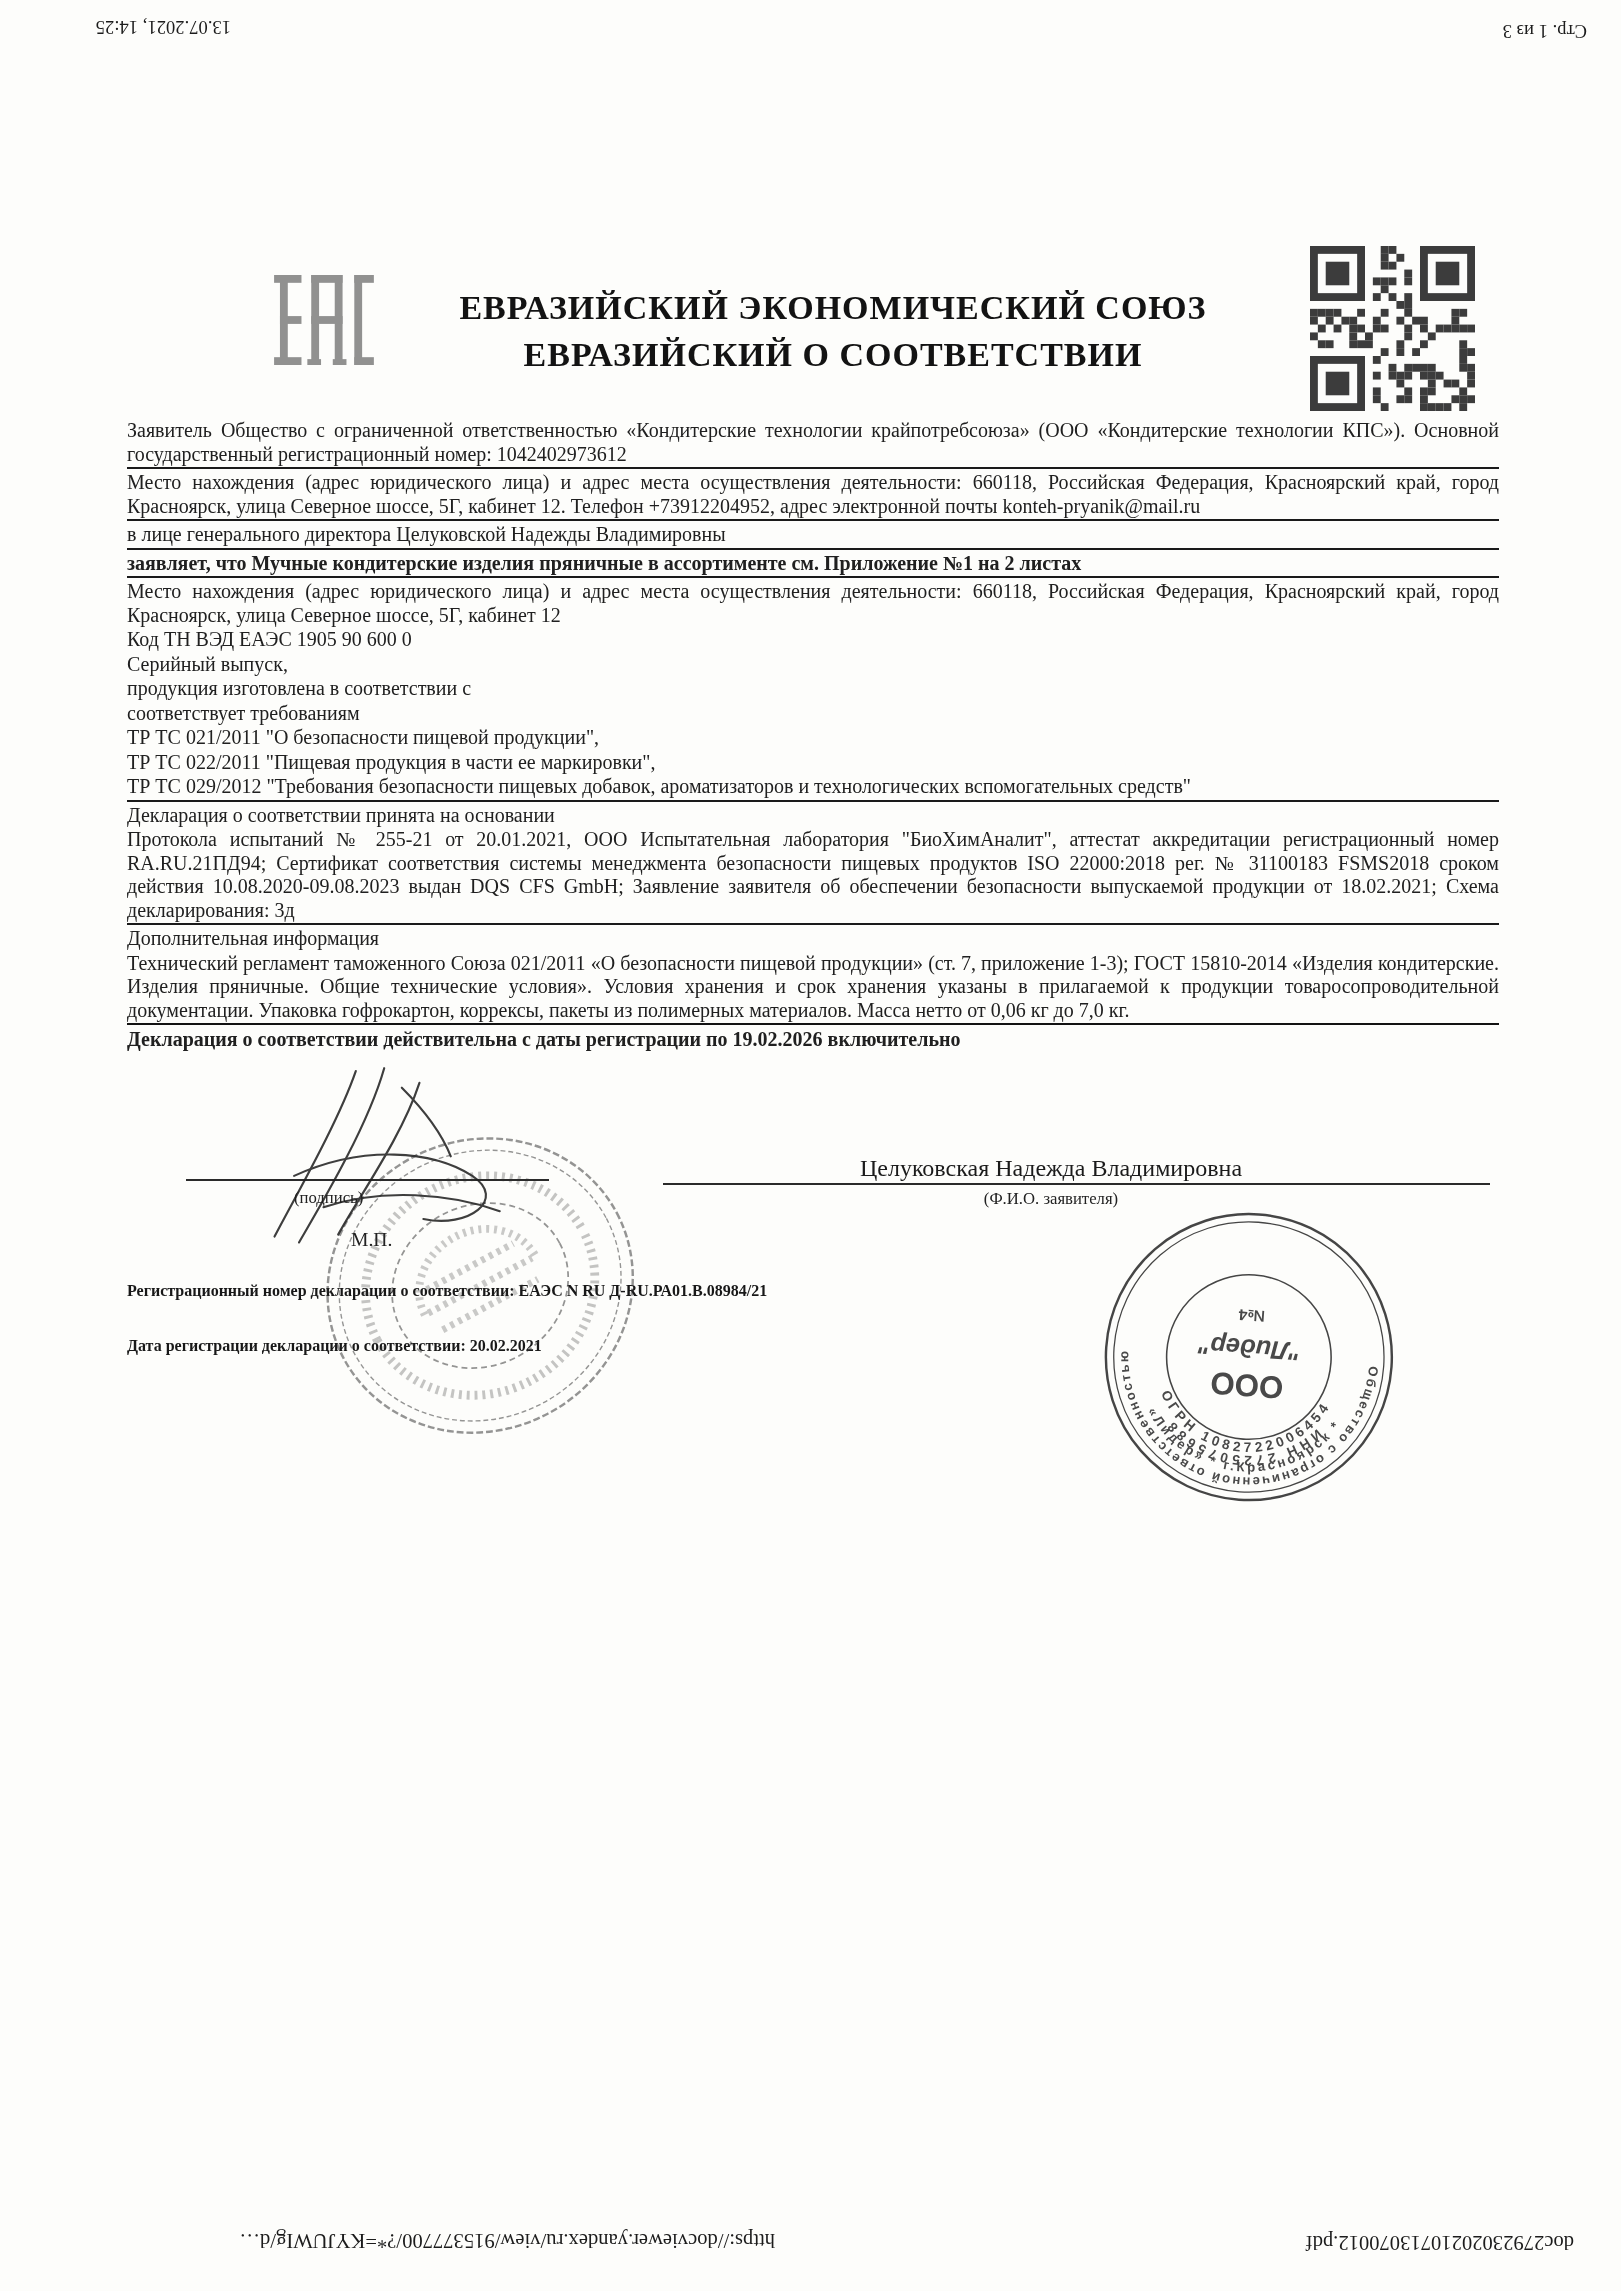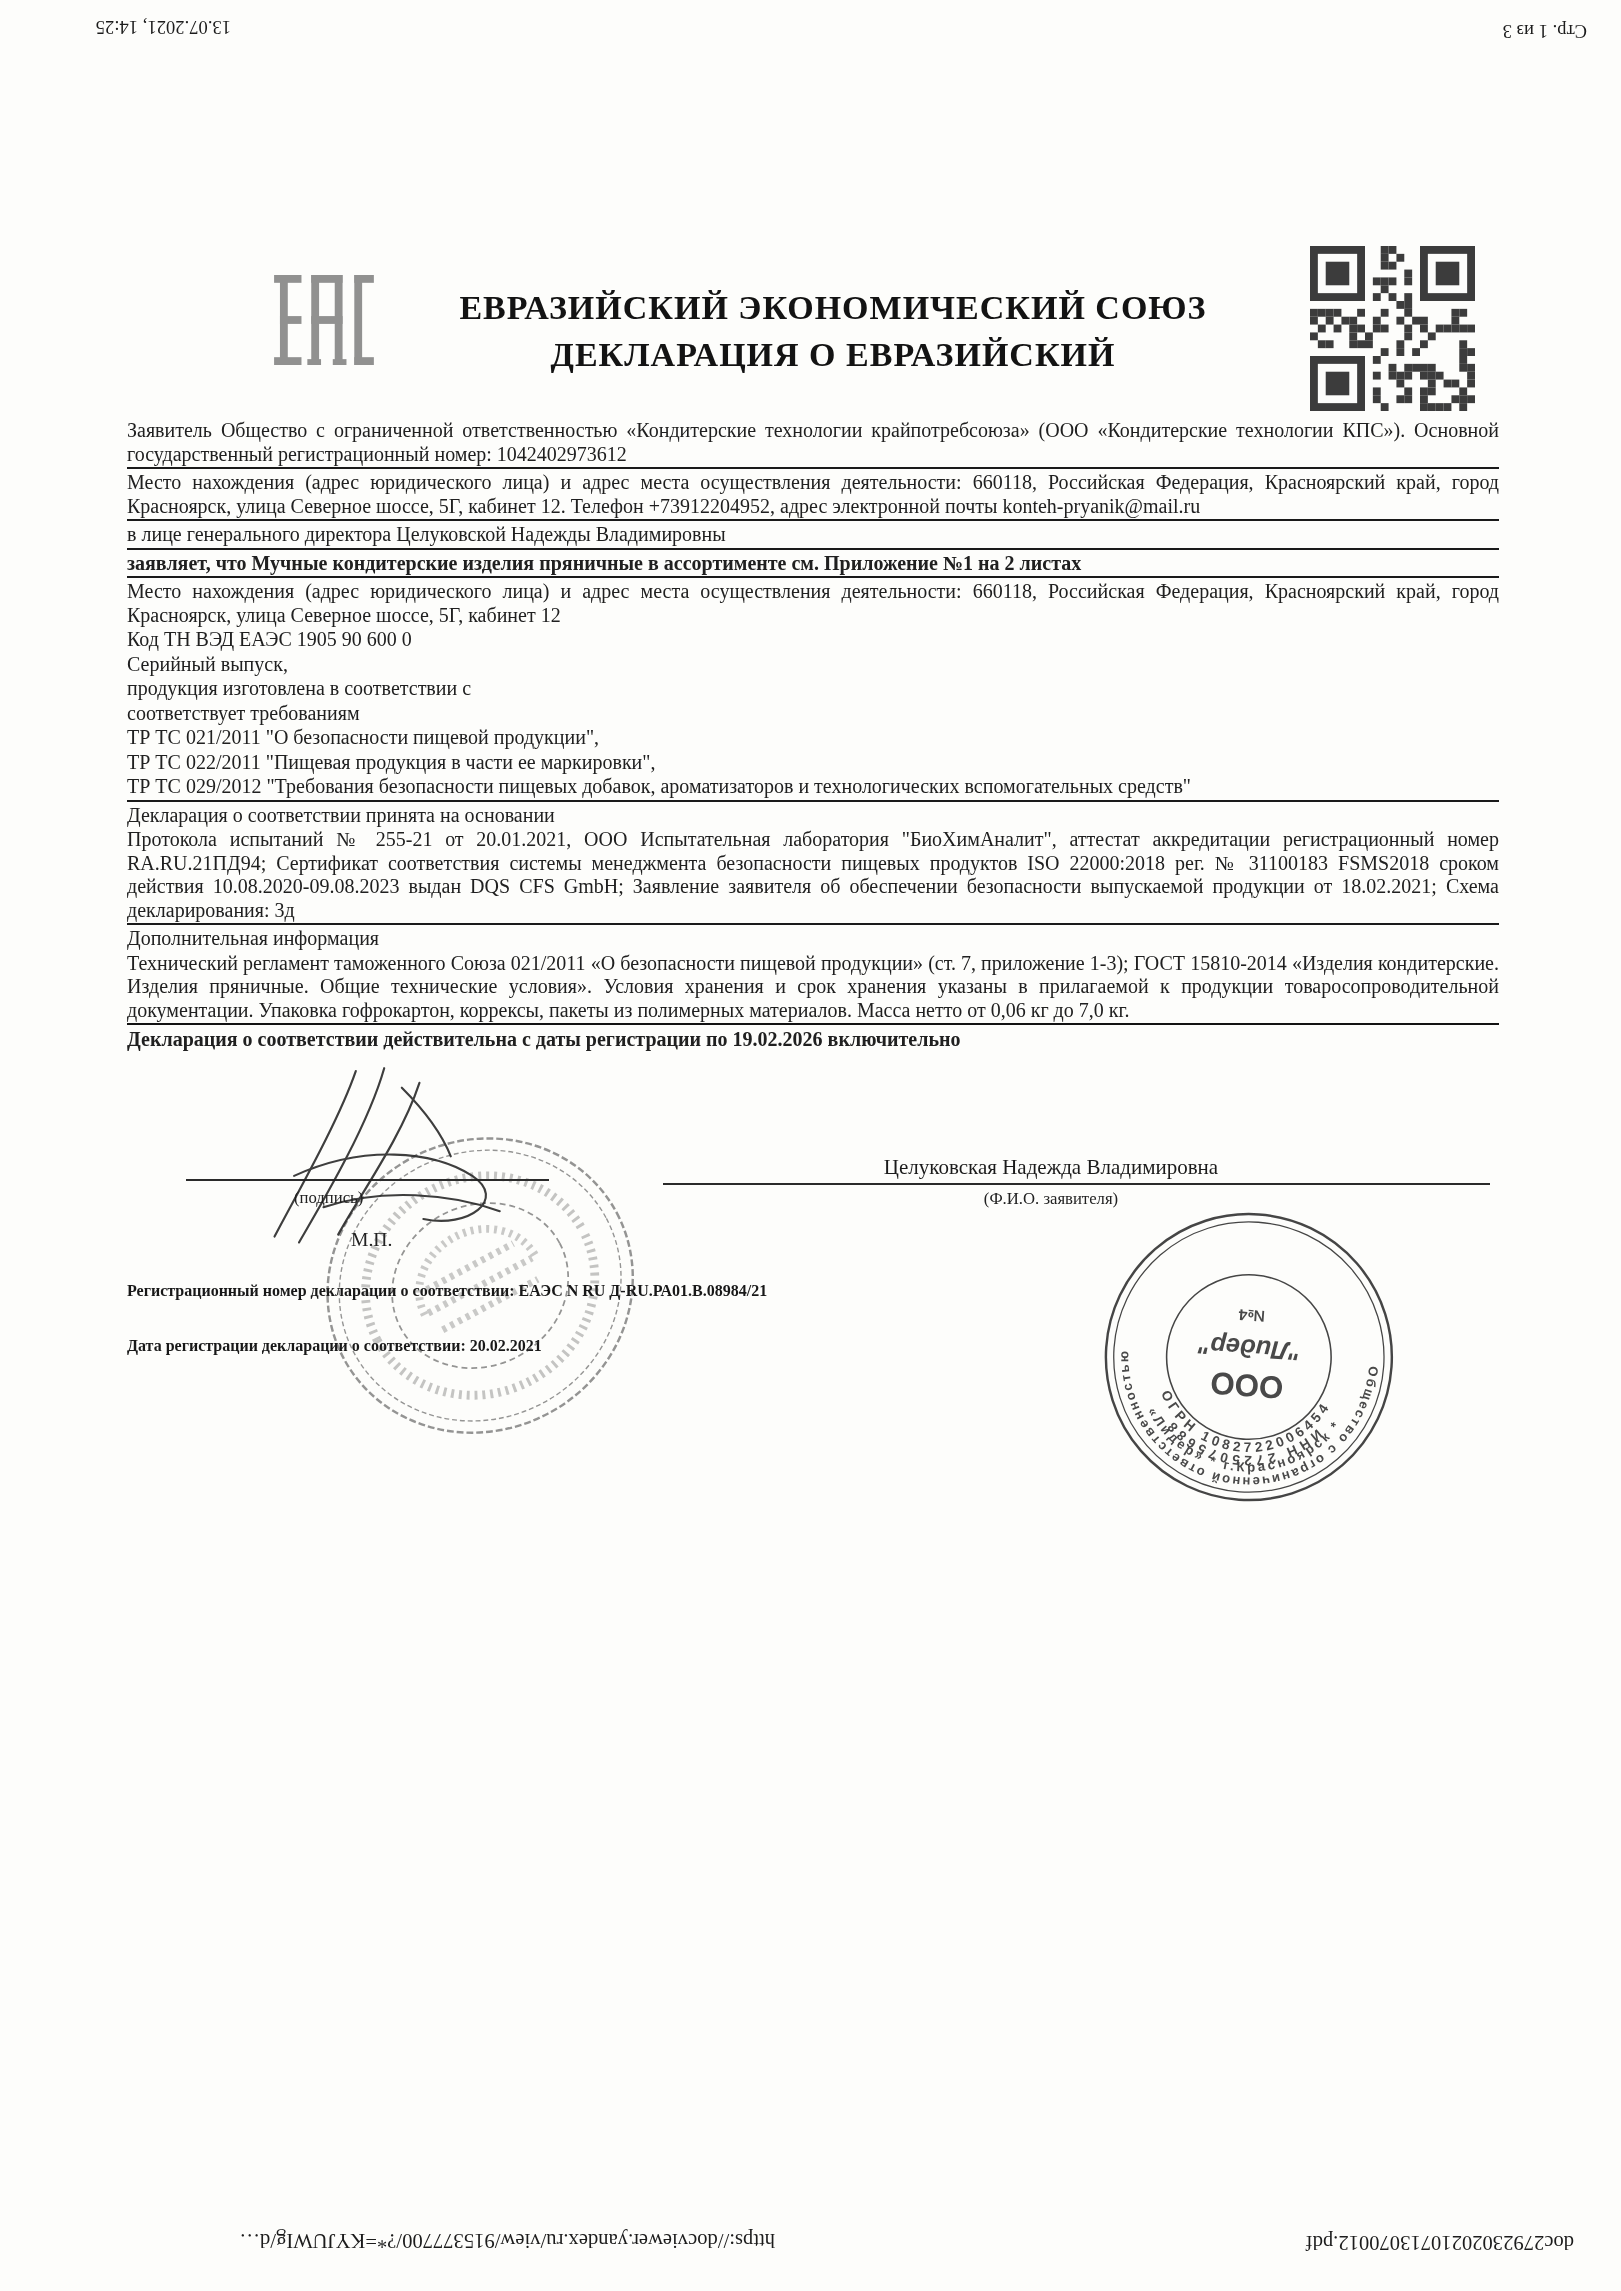--- a/index.html
+++ b/index.html
@@ -31,21 +31,21 @@
   .para.thin{ border-bottom:2px solid #1a1a1a; margin-bottom:2px; }
   .para.thick{ border-bottom:2.9px solid #121212; margin-bottom:2.9px; }
   .para.b{ font-weight:bold; }
 
   .sig-line{ position:absolute; height:0; border-top:2px solid #2a2a2a; }
   .sig-line-left{ left:186px; top:1179px; width:363px; }
   .sig-line-right{ left:663px; top:1183px; width:827px; }
   .caption{ position:absolute; font-size:16.7px; color:#222; }
   .cap-podpis{ left:294px; top:1188px; width:147px; }
   .cap-mp{ left:351px; top:1229px; font-size:19.6px; }
-  .applicant-name{ position:absolute; left:757px; top:1155px; width:588px; text-align:center; font-size:21px; color:#1b1b1b; }
+  .applicant-name{ position:absolute; left:757px; top:1155px; width:588px; text-align:center; font-size:24px; color:#1b1b1b; }
   .cap-fio{ left:757px; top:1189px; width:588px; text-align:center; }
   .reg-line{ position:absolute; left:127px; font-size:16px; font-weight:bold; color:#181818; white-space:nowrap; }
   .reg-number{ top:1282px; }
   .reg-date{ top:1337px; }
 
   .stamps{ position:absolute; left:176px; top:1029px; width:1284px; height:519px; }
   .stamp-ring-text{ font-family:"Liberation Sans", sans-serif; font-weight:bold; fill:#2a2a2a; }
 </style>
 </head>
 <body>
@@ -75,21 +75,21 @@
 
         <rect x="84" y="0" width="8" height="92"></rect>
         <rect x="84" y="0" width="20" height="8"></rect>
         <rect x="84" y="84" width="20" height="8"></rect>
       </g>
     </svg>
   </div>
 
   <div class="title-block">
     <div>ЕВРАЗИЙСКИЙ ЭКОНОМИЧЕСКИЙ СОЮЗ</div>
-    <div>ДЕКЛАРАЦИЯ О ЕВРАЗИЙСКИЙ</div>
+    <div>ЕВРАЗИЙСКИЙ О СООТВЕТСТВИИ</div>
   </div>
 
   <div class="qr" id="qr"><svg width="165" height="165" xmlns="http://www.w3.org/2000/svg" viewBox="0 0 168 168">
         <rect x="72" y="0" width="8" height="8" fill="#3c3c3c"></rect>
         <rect x="80" y="0" width="8" height="8" fill="#3c3c3c"></rect>
         <rect x="72" y="8" width="8" height="8" fill="#3c3c3c"></rect>
         <rect x="88" y="8" width="8" height="8" fill="#3c3c3c"></rect>
         <rect x="72" y="16" width="8" height="8" fill="#3c3c3c"></rect>
         <rect x="80" y="16" width="8" height="8" fill="#3c3c3c"></rect>
         <rect x="96" y="24" width="8" height="8" fill="#3c3c3c"></rect>

